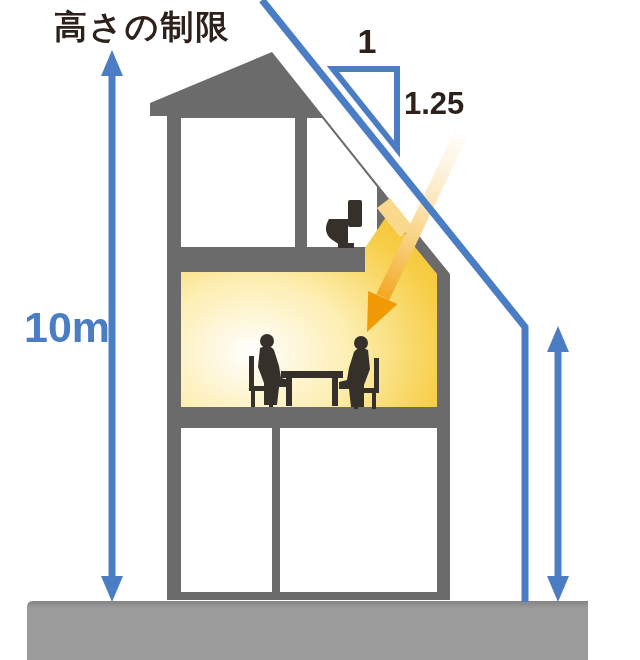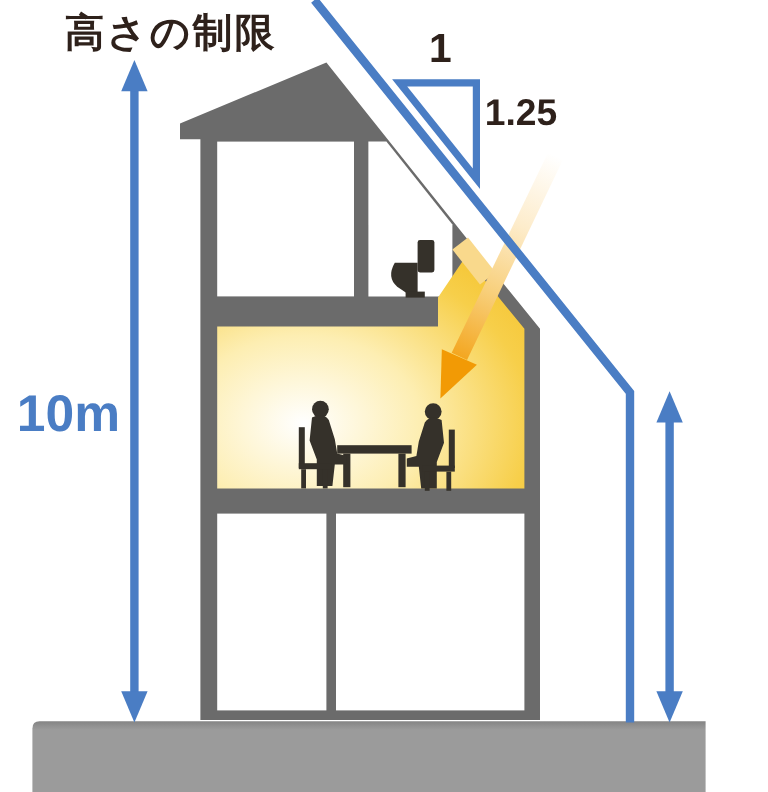--- a/index.html
+++ b/index.html
@@ -5,22 +5,22 @@
   html,body{margin:0;padding:0;background:#ffffff;}
   .stage{position:relative;width:588px;height:660px;background:#ffffff;overflow:hidden;
          font-family:"Liberation Sans",sans-serif;}
   .stage svg{position:absolute;left:0;top:0;}
   .lbl{position:absolute;font-weight:bold;line-height:1;white-space:nowrap;
        font-family:"Liberation Sans",sans-serif;}
   .lbl-dark{color:var(--text-dark,#2e211b);}
   .lbl-blue{color:var(--accent-blue,#4a7dc4);}
   #title{left:54px;top:10px;font-size:33px;letter-spacing:2px;}
   #slope-run{left:340px;top:24px;width:54px;text-align:center;font-size:34px;}
-  #slope-rise{left:404px;top:78px;font-size:31px;}
-  #height-left{left:14px;top:306px;font-size:43px;margin-top:18px;}
+  #slope-rise{left:404px;top:88px;font-size:31px;}
+  #height-left{left:24px;top:306px;font-size:43px;}
   #height-right{left:574px;top:438px;font-size:43px;}
   .gray{fill:var(--house-gray,#6b6b6b);}
   .white{fill:#ffffff;}
   .sil{fill:var(--silhouette,#35312a);}
   .blue-stroke{stroke:var(--accent-blue,#4a7dc4);fill:none;}
   .blue-fill{fill:var(--accent-blue,#4a7dc4);}
   .orange-fill{fill:var(--sun-orange,#f29a05);}
 </style>
 </head>
 <body>

